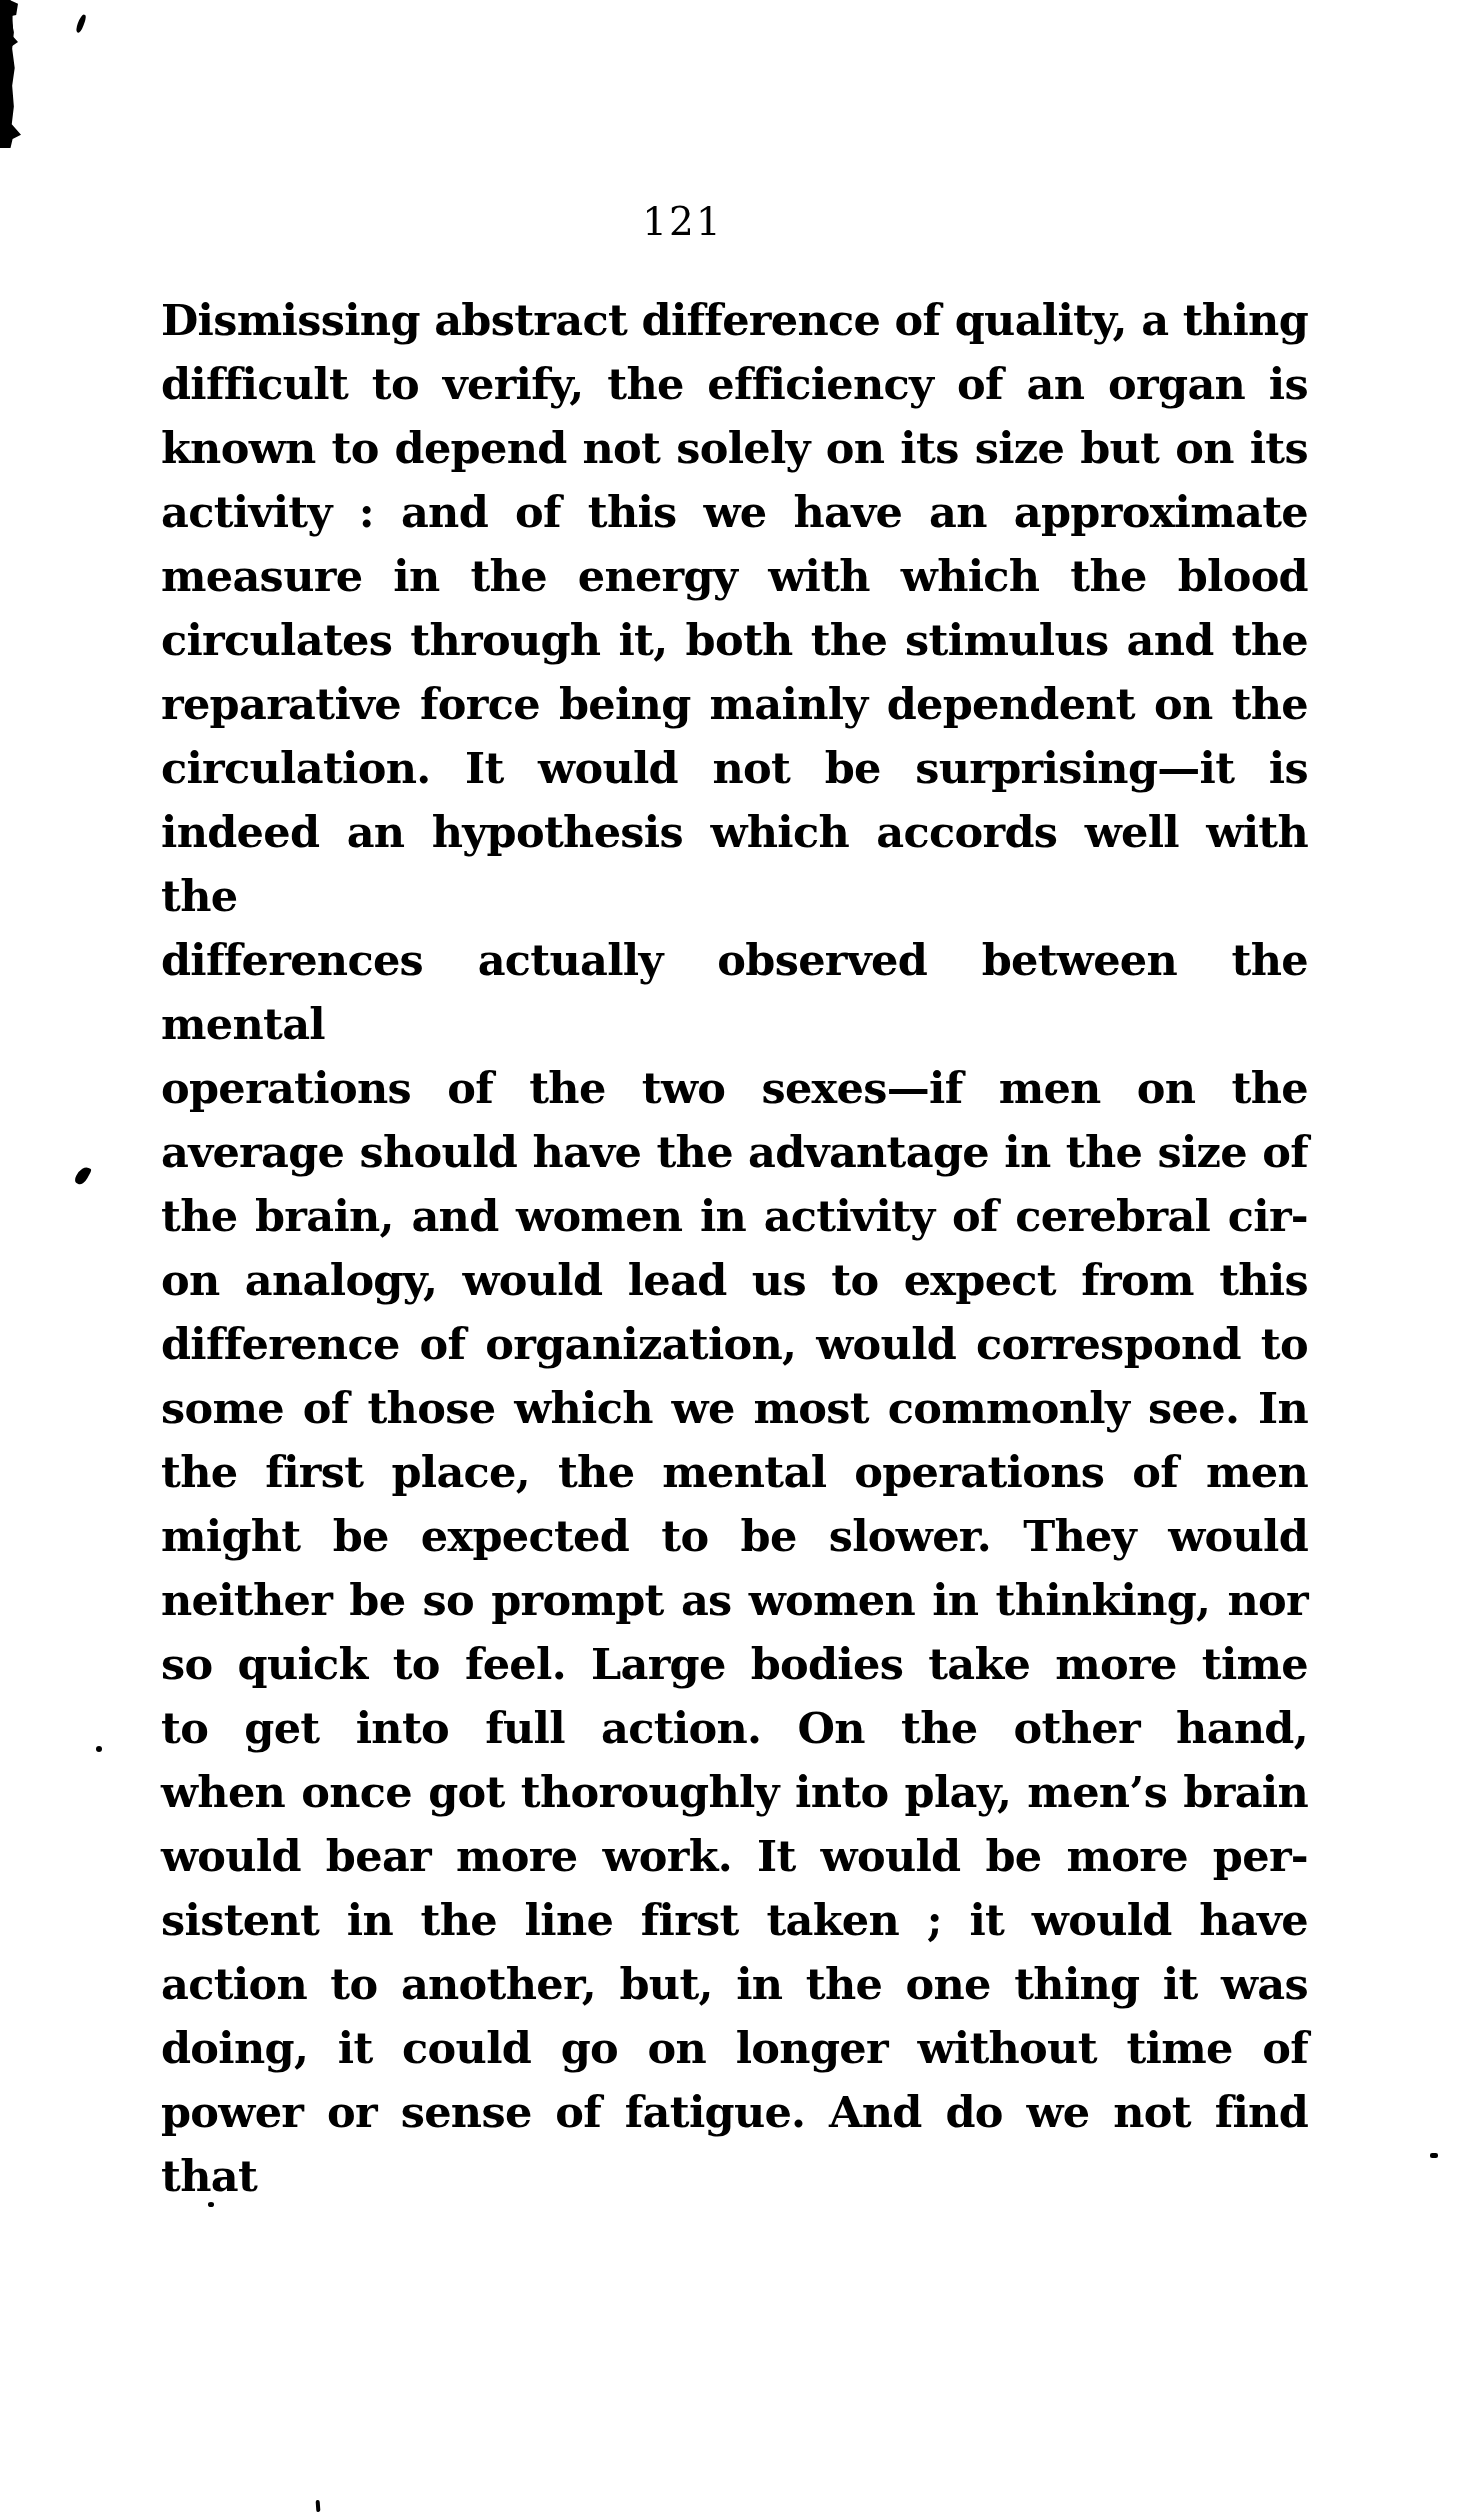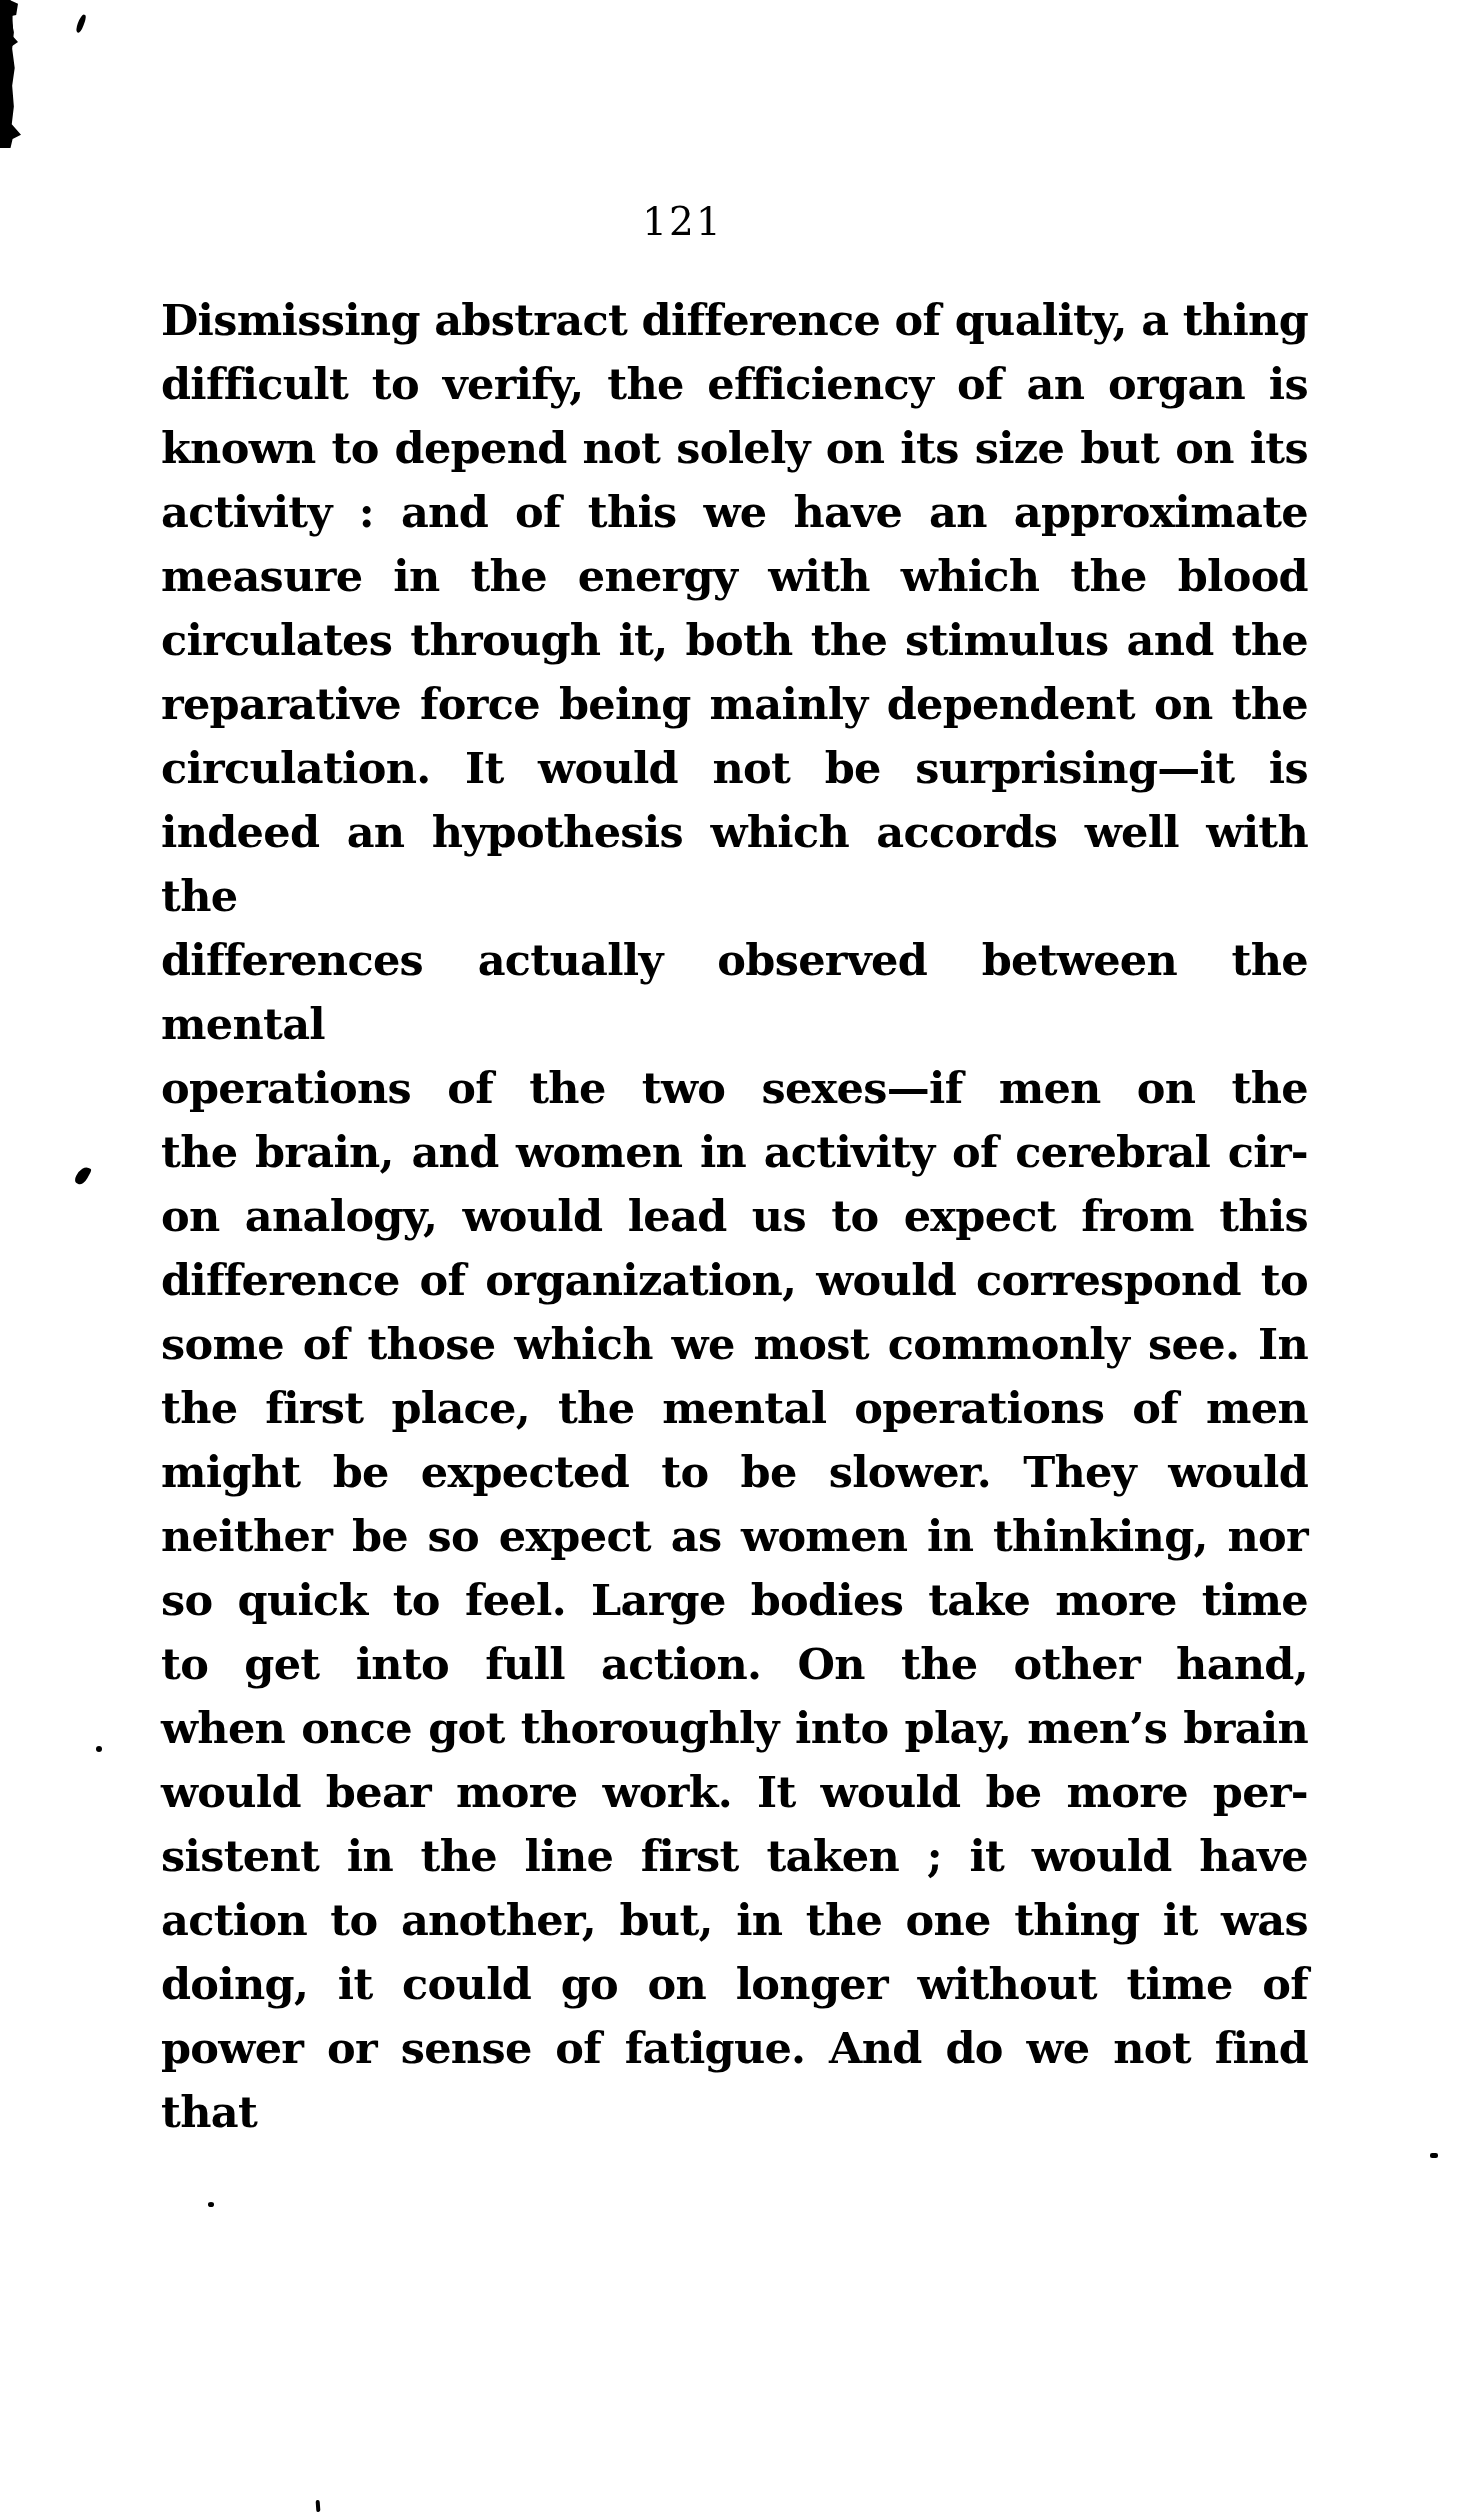--- a/index.html
+++ b/index.html
@@ -79,27 +79,28 @@
     <div class="line">difficult to verify, the efficiency of an organ is</div>
     <div class="line">known to depend not solely on its size but on its</div>
     <div class="line">activity : and of this we have an approximate</div>
     <div class="line">measure in the energy with which the blood</div>
     <div class="line">circulates through it, both the stimulus and the</div>
     <div class="line">reparative force being mainly dependent on the</div>
     <div class="line">circulation. It would not be surprising—it is</div>
     <div class="line">indeed an hypothesis which accords well with the</div>
     <div class="line">differences actually observed between the mental</div>
     <div class="line">operations of the two sexes—if men on the</div>
+    <div class="line">average should have the advantage in the size of</div>
     <div class="line">the brain, and women in activity of cerebral cir-</div>
     <div class="line">on analogy, would lead us to expect from this</div>
     <div class="line">difference of organization, would correspond to</div>
     <div class="line">some of those which we most commonly see. In</div>
     <div class="line">the first place, the mental operations of men</div>
     <div class="line">might be expected to be slower. They would</div>
-    <div class="line">neither be so expect as women in thinking, nor</div>
+    <div class="line">neither be so prompt as women in thinking, nor</div>
     <div class="line">so quick to feel. Large bodies take more time</div>
     <div class="line">to get into full action. On the other hand,</div>
     <div class="line">when once got thoroughly into play, men’s brain</div>
     <div class="line">would bear more work. It would be more per-</div>
     <div class="line">sistent in the line first taken ; it would have</div>
     <div class="line">action to another, but, in the one thing it was</div>
     <div class="line">doing, it could go on longer without time of</div>
     <div class="line">power or sense of fatigue. And do we not find that</div>
   </div>
 

